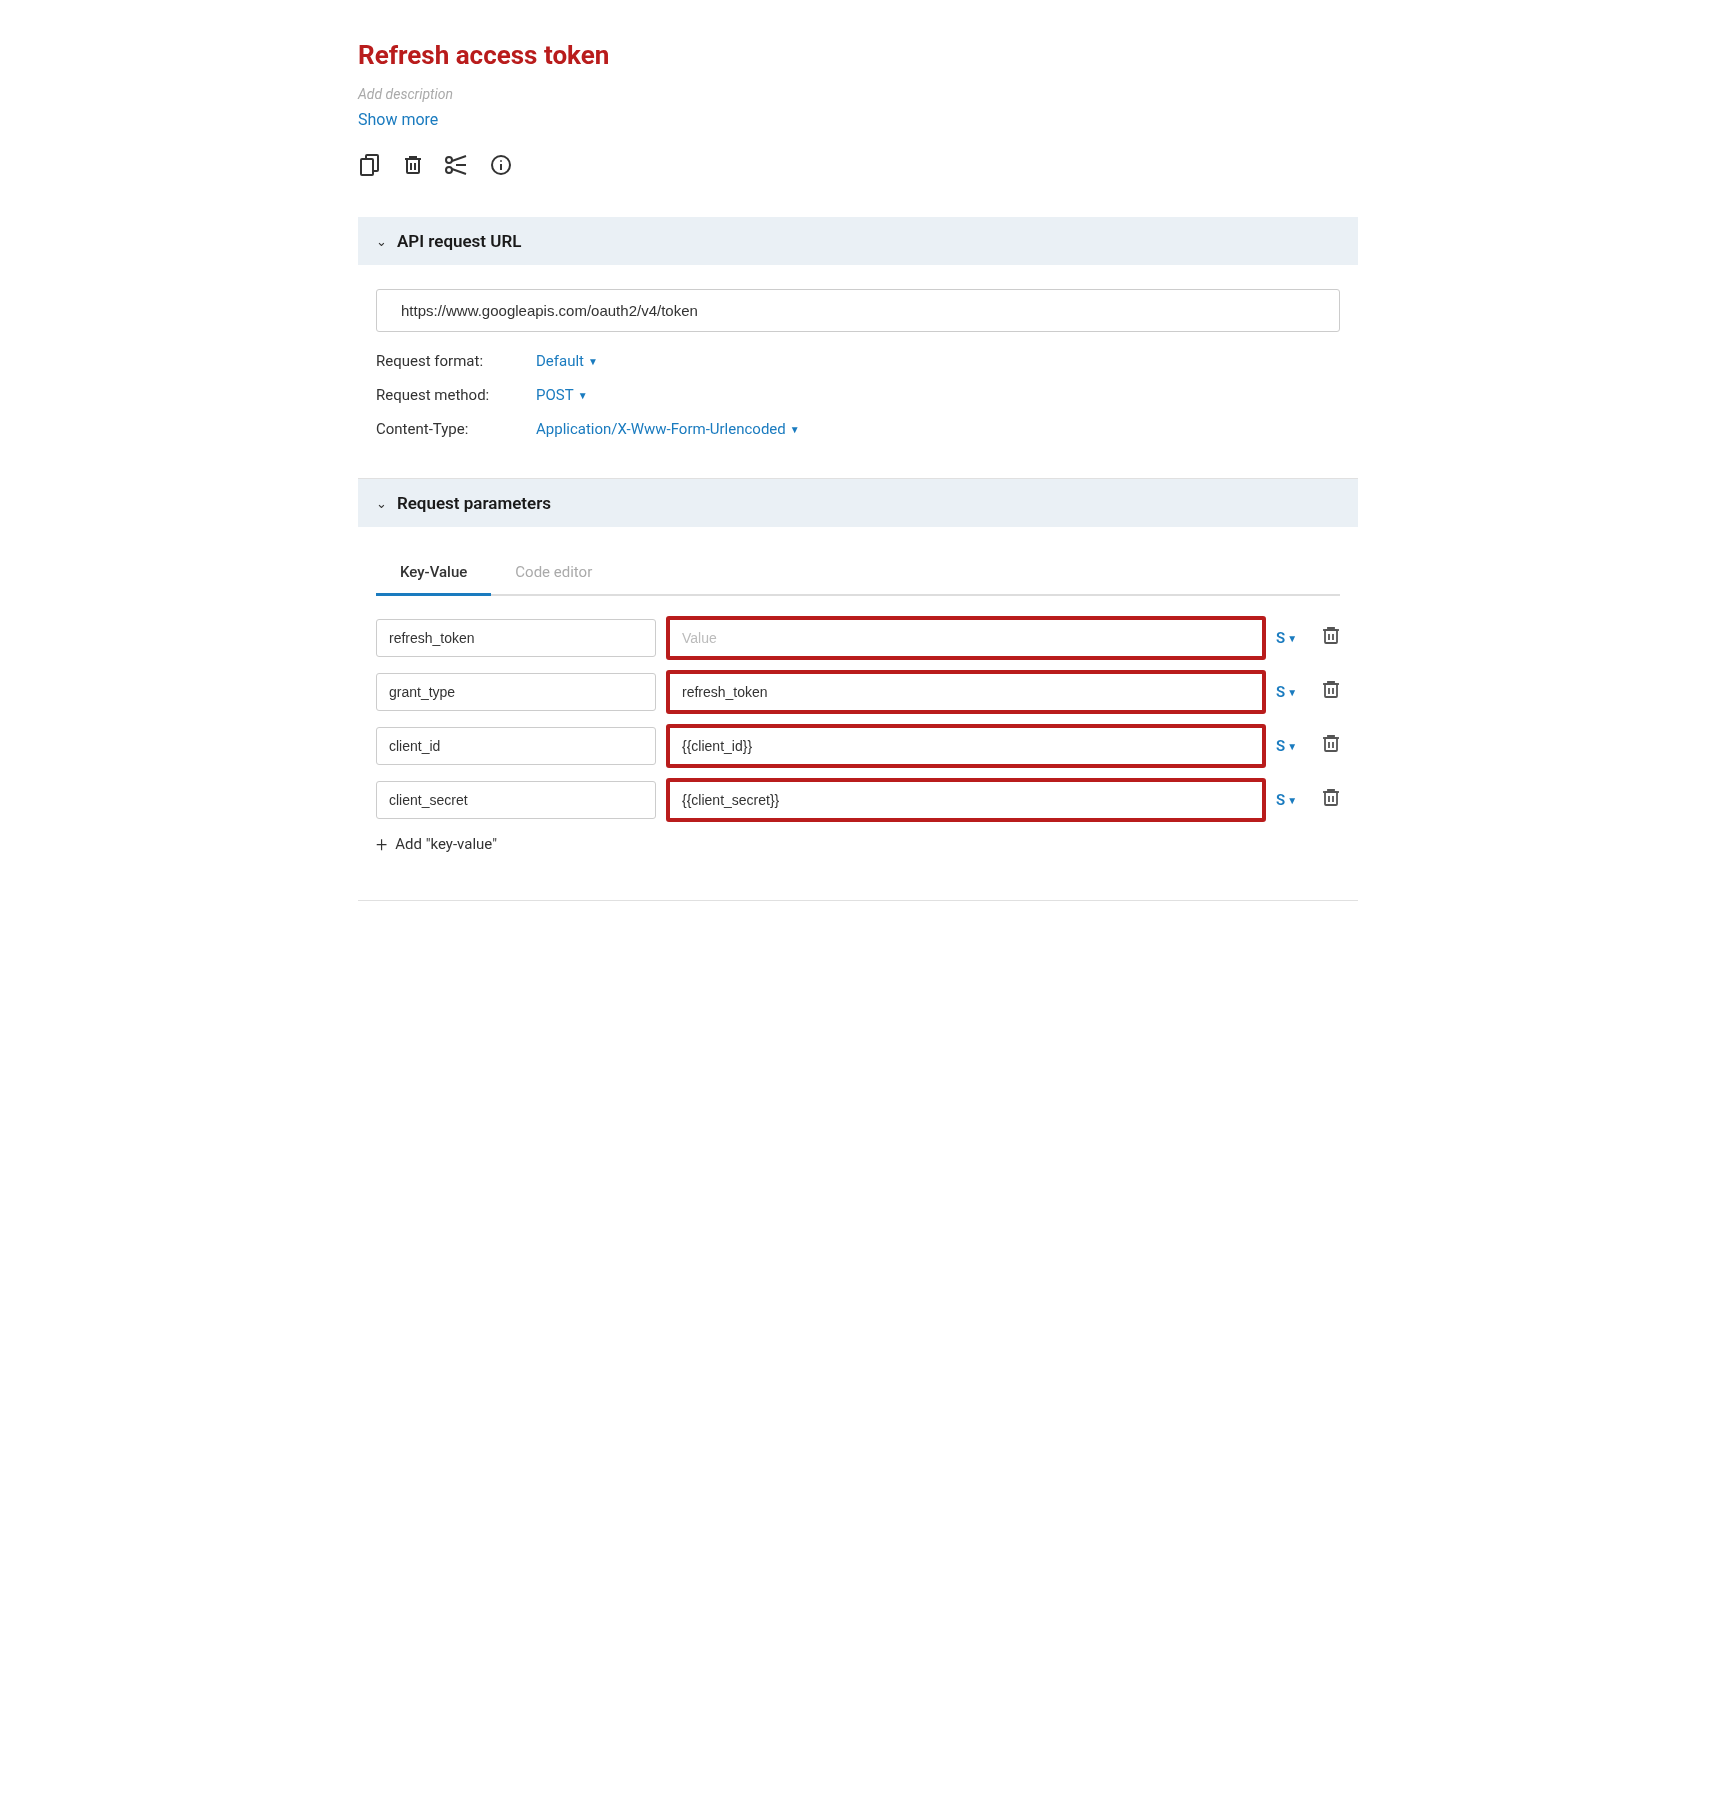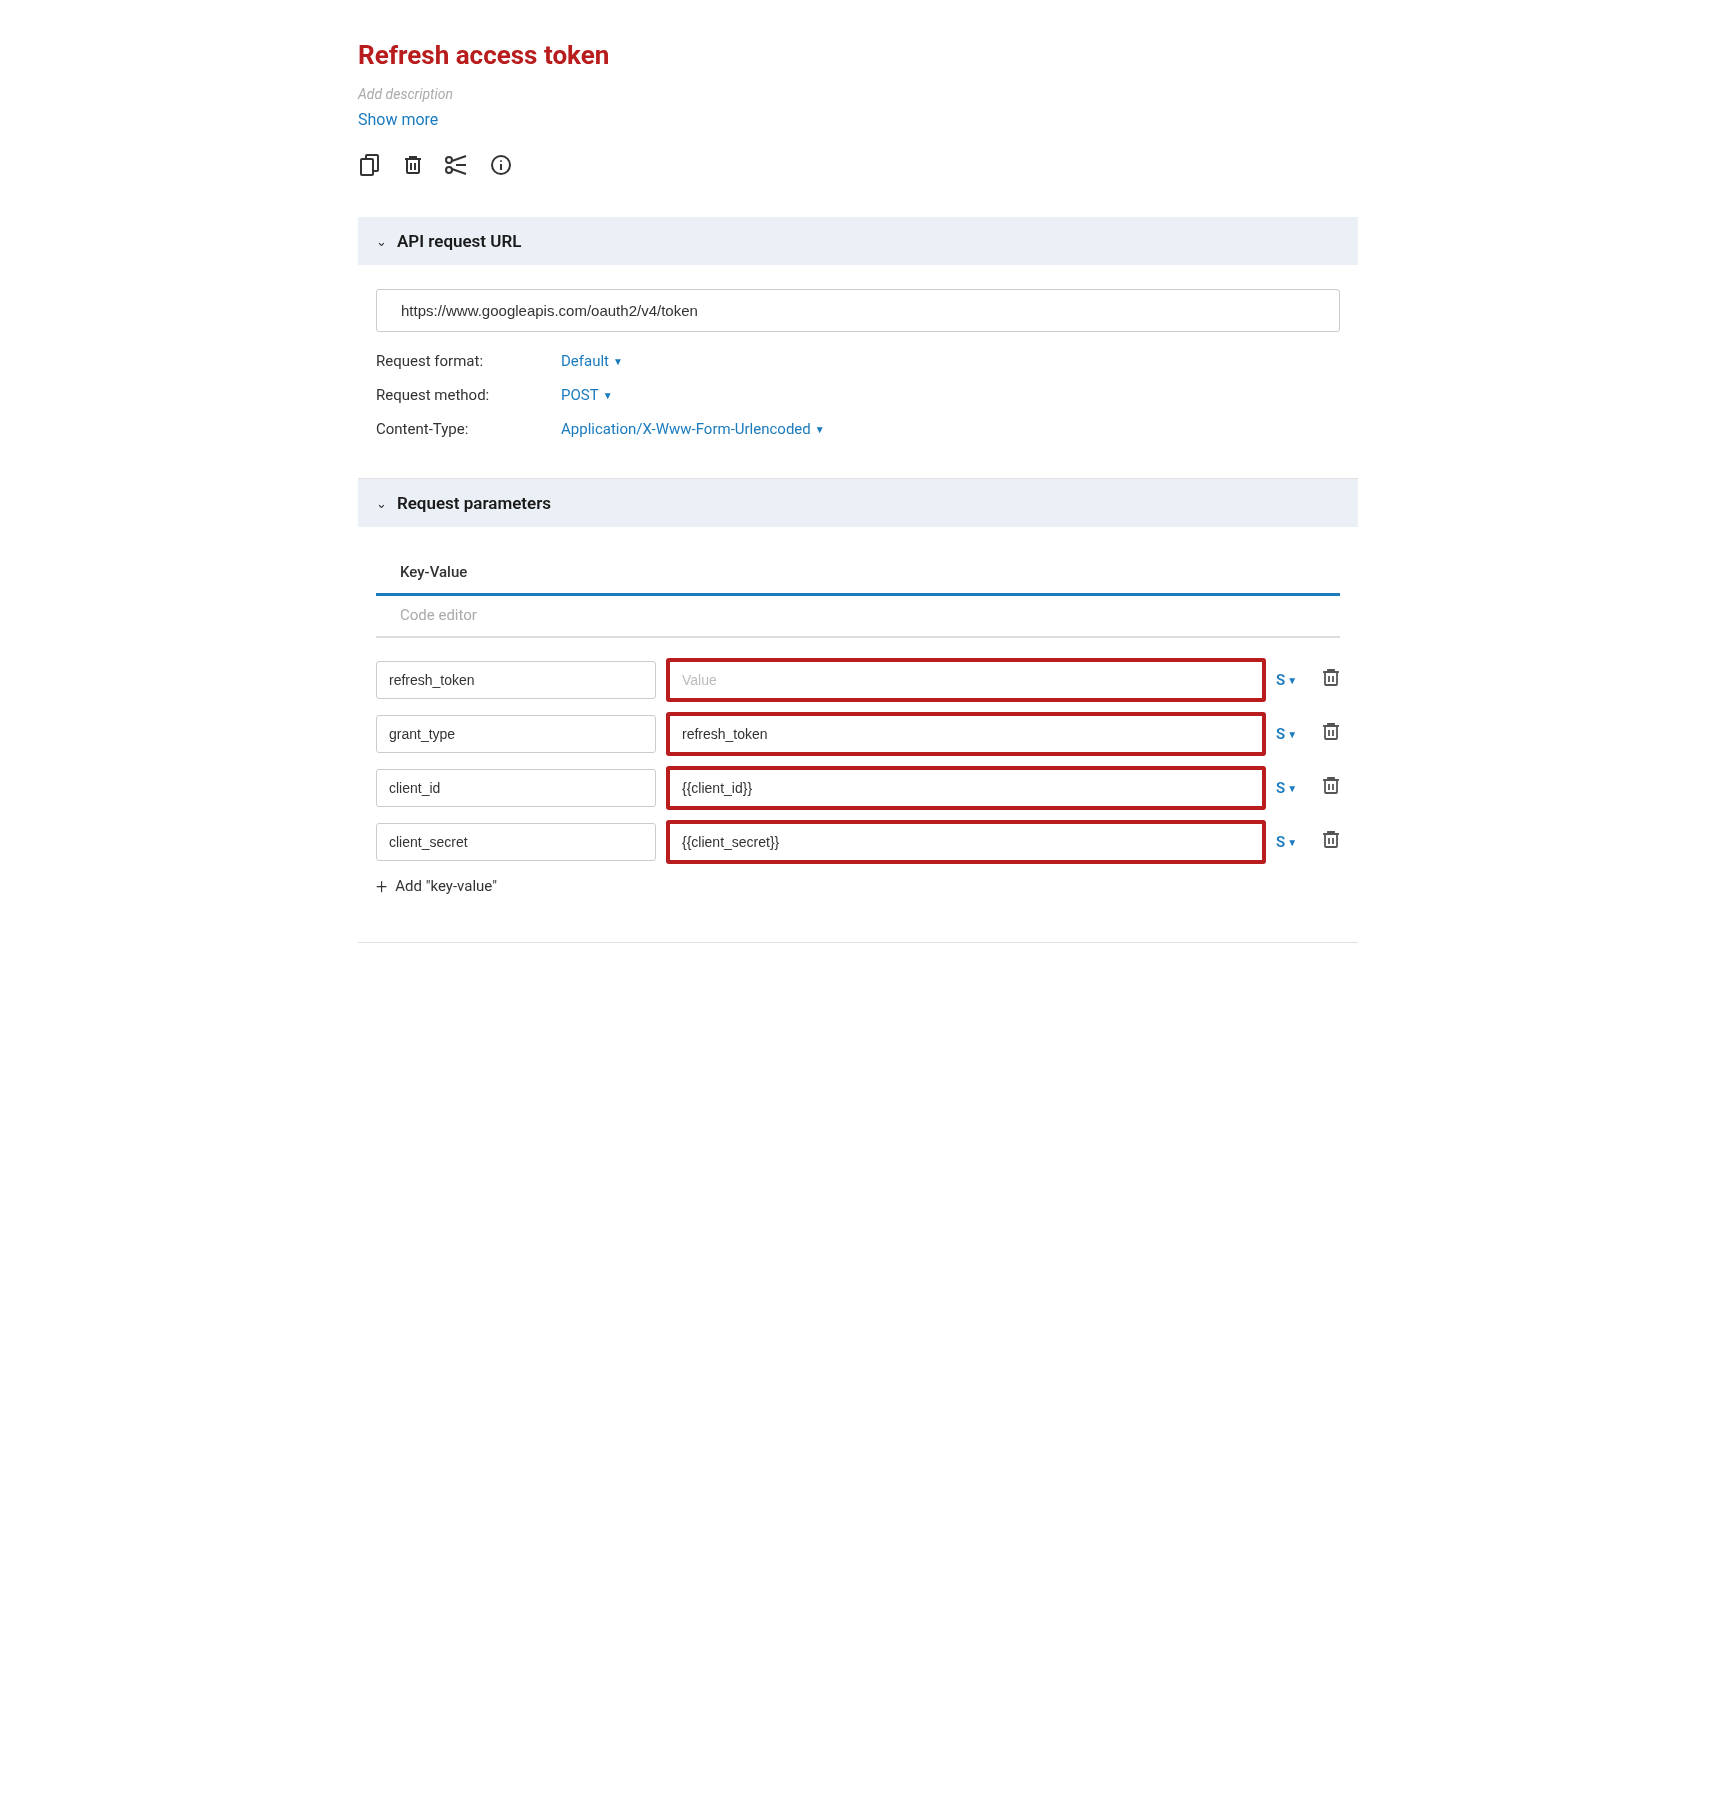--- a/index.html
+++ b/index.html
@@ -97,21 +97,21 @@
       font-size: 15px;
       color: #333;
       outline: none;
       margin-bottom: 20px;
     }
 
     .field-row {
       display: flex;
       align-items: center;
       margin-bottom: 16px;
-      gap: 25px;
+      gap: 0;
     }
 
     .field-label {
       font-size: 15px;
       color: #333;
       min-width: 160px;
     }
 
     .field-value-link {
       color: #1a7bbf;
@@ -128,21 +128,20 @@
     }
 
     .request-params-section {
       margin-top: 0;
     }
 
     .tabs-row {
       display: flex;
       border-bottom: 2px solid #ddd;
       margin-bottom: 0;
-      flex-direction: column;
     }
 
     .tab {
       padding: 12px 24px;
       font-size: 15px;
       cursor: pointer;
       color: #555;
       border-bottom: 2px solid transparent;
       margin-bottom: -2px;
     }

